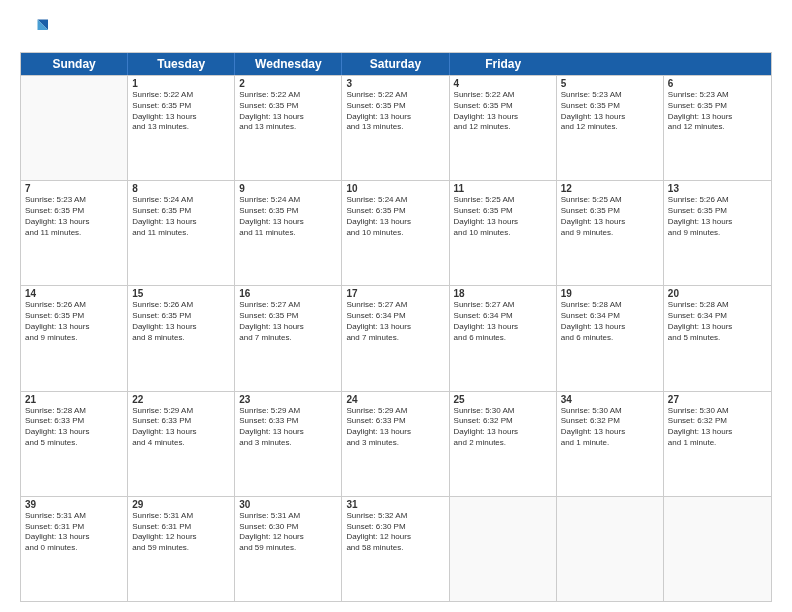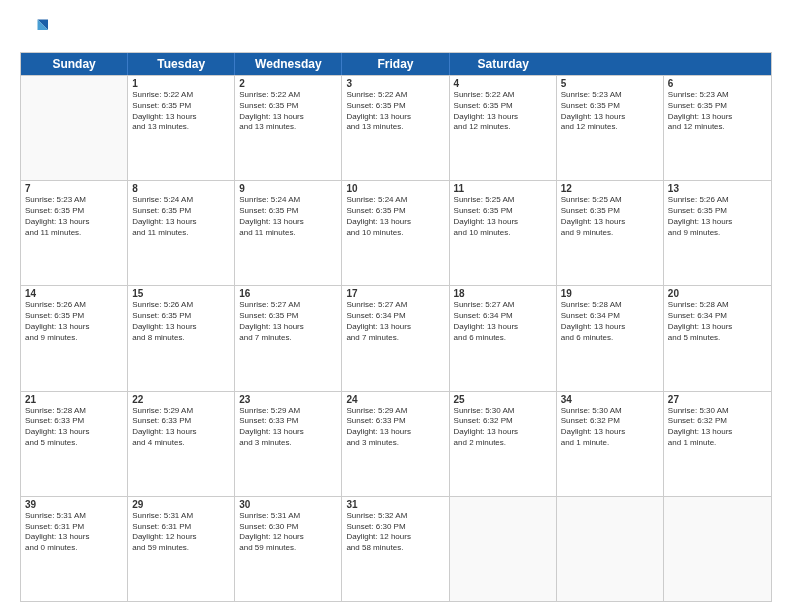--- a/index.html
+++ b/index.html
@@ -128,22 +128,22 @@
       <div class="main-title"></div>
       <div class="subtitle"></div>
     </div>
   </div>
 
   <div class="calendar">
     <div class="cal-header-row" id="cal-header">
         <div class="cal-header-cell">Sunday</div>
         <div class="cal-header-cell">Tuesday</div>
         <div class="cal-header-cell">Wednesday</div>
+        <div class="cal-header-cell">Saturday</div>
         <div class="cal-header-cell">Friday</div>
-        <div class="cal-header-cell">Saturday</div>
       </div>
     <div class="cal-body" id="cal-body">
         <div class="cal-row">
           <div class="cal-cell empty"></div>
           <div class="cal-cell">
             <div class="day-num">1</div>
             <div class="cell-line">Sunrise: 5:22 AM</div>
             <div class="cell-line">Sunset: 6:35 PM</div>
             <div class="cell-line">Daylight: 13 hours</div>
             <div class="cell-line">and 13 minutes.</div>

